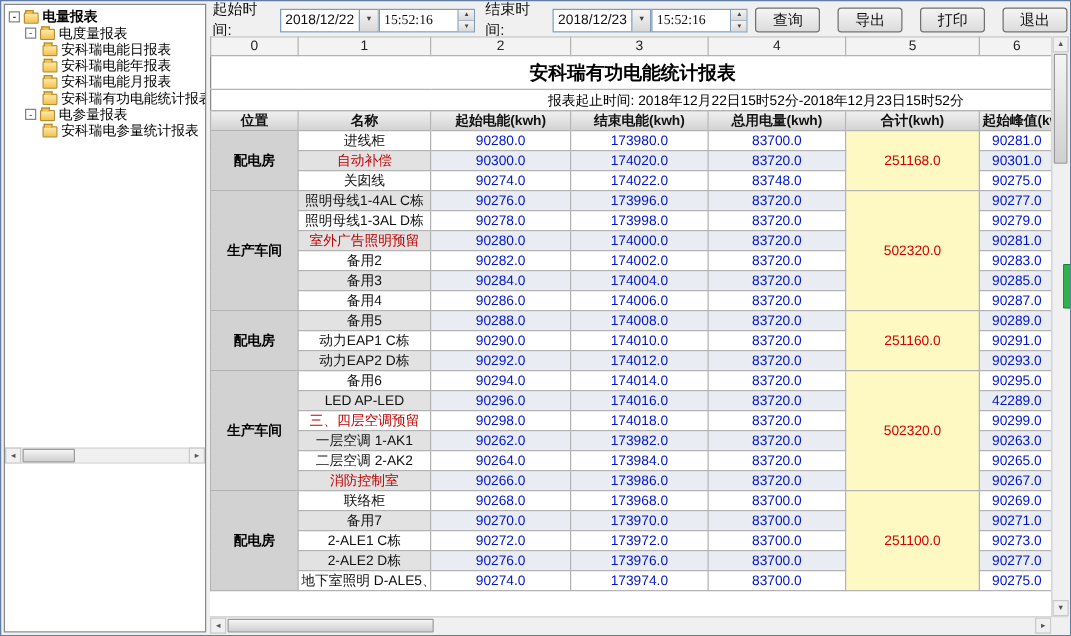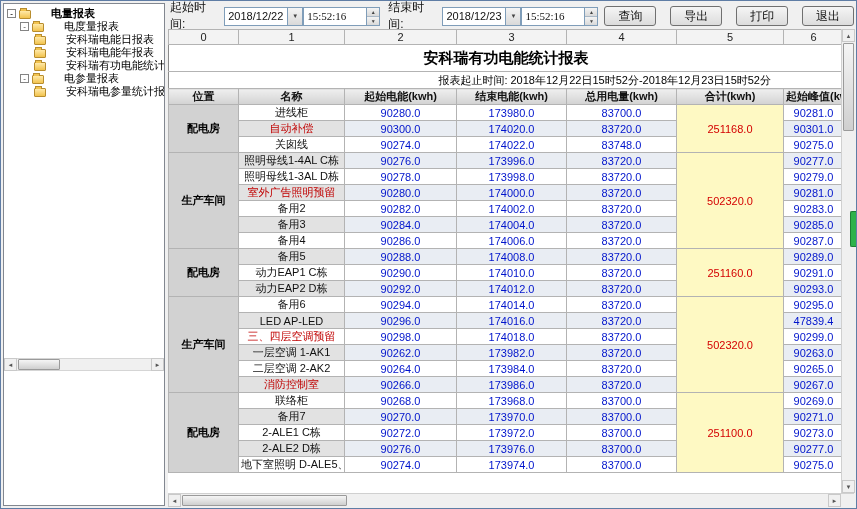--- a/index.html
+++ b/index.html
@@ -54,21 +54,21 @@
     background:#fff;
     border:1px solid #828790;
     display:flex; flex-direction:column;
     overflow:hidden;
   }
   .tree { flex:0 0 352px; padding-top:3px; overflow:hidden; }
   .tree-item {
     height:13px; display:flex; align-items:center;
     font-size:11px; white-space:nowrap; cursor:default;
   }
-  .tree-item .lbl { margin-left:20px; overflow:hidden;font-family:Liberation Serif, serif; }
+  .tree-item .lbl { margin-left:3px; overflow:hidden;font-family:Liberation Serif, serif; }
   .lv0 { padding-left:3px; font-weight:bold; }
   .lv1 { padding-left:16px; }
   .lv2 { padding-left:30px; }
   .expander {
     width:9px; height:9px; flex:0 0 9px;
     border:1px solid #848484; background:#fff;
     font-size:8px; line-height:7px; text-align:center; color:#333;
     margin-right:3px;
   }
   .folder {
@@ -204,20 +204,24 @@
           <span class="folder"></span>
           <span class="lbl">电度量报表</span>
         </div>
         <div class="tree-item lv2">
           <span class="folder"></span>
           <span class="lbl">安科瑞电能日报表</span>
         </div>
         <div class="tree-item lv2">
           <span class="folder"></span>
           <span class="lbl">安科瑞电能年报表</span>
+        </div>
+        <div class="tree-item lv2">
+          <span class="folder"></span>
+          <span class="lbl">安科瑞电能月报表</span>
         </div>
         <div class="tree-item lv2">
           <span class="folder"></span>
           <span class="lbl">安科瑞有功电能统计报表</span>
         </div>
         <div class="tree-item lv1">
           <span class="expander">-</span>
           <span class="folder"></span>
           <span class="lbl">电参量报表</span>
         </div>
@@ -403,21 +407,21 @@
                   <td class="num">174014.0</td>
                   <td class="num">83720.0</td>
                   <td class="total" rowspan="6">502320.0</td>
                   <td class="num">90295.0</td>
                 </tr>
                 <tr class="alt">
                   <td class="name">LED  AP-LED</td>
                   <td class="num">90296.0</td>
                   <td class="num">174016.0</td>
                   <td class="num">83720.0</td>
-                  <td class="num">47839.4</td>
+                  <td class="num">42289.0</td>
                 </tr>
                 <tr>
                   <td class="name red-name">三、四层空调预留</td>
                   <td class="num">90298.0</td>
                   <td class="num">174018.0</td>
                   <td class="num">83720.0</td>
                   <td class="num">90299.0</td>
                 </tr>
                 <tr class="alt">
                   <td class="name">一层空调 1-AK1</td>

